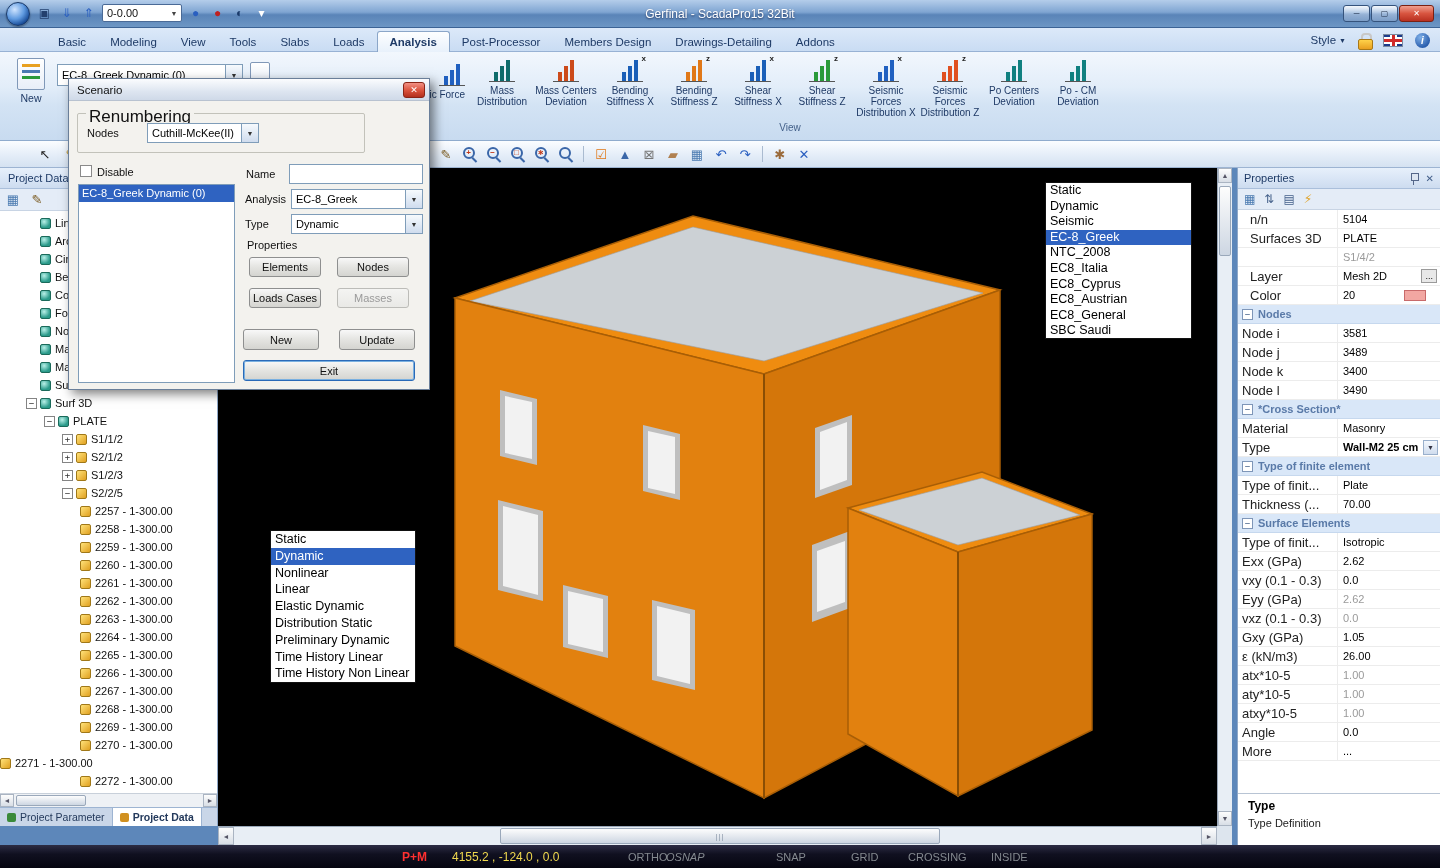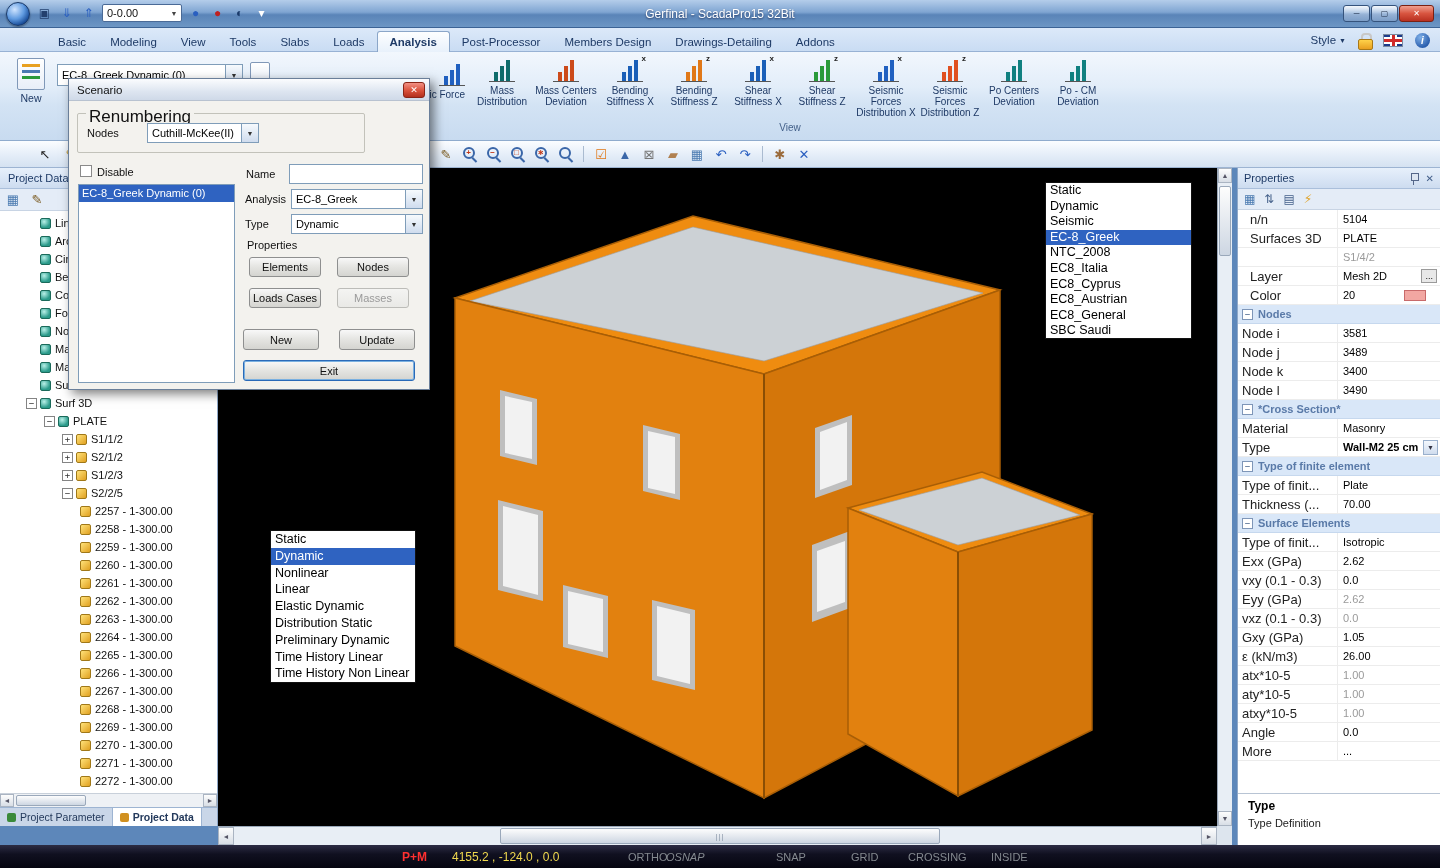--- a/index.html
+++ b/index.html
@@ -500,21 +500,21 @@
           <span class="tlabel">2268 - 1-300.00</span>
         </div>
         <div class="trow" style="padding-left: 80px;">
           <span class="tico yellow"></span>
           <span class="tlabel">2269 - 1-300.00</span>
         </div>
         <div class="trow" style="padding-left: 80px;">
           <span class="tico yellow"></span>
           <span class="tlabel">2270 - 1-300.00</span>
         </div>
-        <div class="trow" style="padding-left: 80px;">
+        <div class="trow" style="">
           <span class="tico yellow"></span>
           <span class="tlabel">2271 - 1-300.00</span>
         </div>
         <div class="trow" style="padding-left: 80px;">
           <span class="tico yellow"></span>
           <span class="tlabel">2272 - 1-300.00</span>
         </div>
         <div class="trow" style="padding-left: 80px;"></div>
       </div>
     <div id="lp-hscroll">

